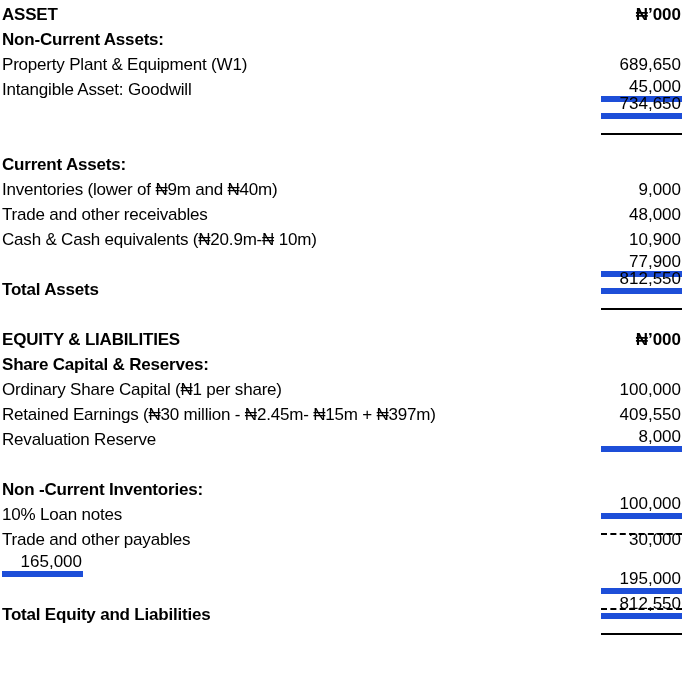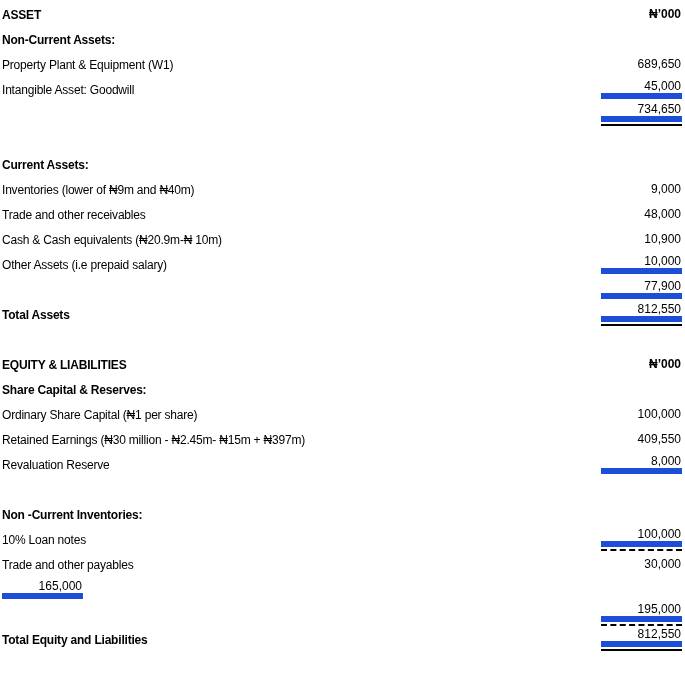--- a/index.html
+++ b/index.html
@@ -6,21 +6,21 @@
     margin: 0;
     padding: 0;
     background: #ffffff;
     color: #000000;
   }
   .sheet {
     width: 685px;
     height: 677px;
     background: #ffffff;
     font-family: "Liberation Sans", "DejaVu Sans", sans-serif;
-    font-size: 12px;
+    font-size: 17px;
     line-height: 1;
     overflow: hidden;
     box-sizing: border-box;
     padding-top: 2px;
   }
   .row {
     display: flex;
     justify-content: space-between;
     align-items: center;
     height: 25px;
@@ -45,21 +45,21 @@
   .u1 { border-bottom: 6px solid #1d4ed8; }
   
   .wide {
     min-width: 74px;
     text-align: right;
     box-sizing: content-box;
   }
   
   .wrap {
     display: inline-block;
-    padding-bottom: 2px;
+    padding-bottom: 14px;
   }
   .w-solid { border-bottom: 2px solid #000; }   
   .w-dashed { border-bottom: 2px dashed #000; } 
 </style>
 </head>
 <body>
 
 <div class="sheet">
   <div>
       <div class="row">
@@ -91,24 +91,20 @@
         <span class="label">Inventories (lower of ₦9m and ₦40m)</span>
         <span class="valcell"><span class="num">9,000</span></span>
       </div>
       <div class="row">
         <span class="label">Trade and other receivables</span>
         <span class="valcell"><span class="num">48,000</span></span>
       </div>
       <div class="row">
         <span class="label">Cash &amp; Cash equivalents (₦20.9m-₦ 10m)</span>
         <span class="valcell"><span class="num">10,900</span></span>
-      </div>
-      <div class="row">
-        <span class="label">Other Assets (i.e prepaid salary)</span>
-        <span class="valcell"><span class="num u1 wide">10,000</span></span>
       </div>
       <div class="row">
         <span class="label"></span>
         <span class="valcell"><span class="num u1 wide">77,900</span></span>
       </div>
       <div class="row">
         <span class="label bold">Total Assets</span>
         <span class="valcell"><span class="wrap w-solid"><span class="num u1 wide">812,550</span></span></span>
       </div>
       <div class="row blank"></div>

